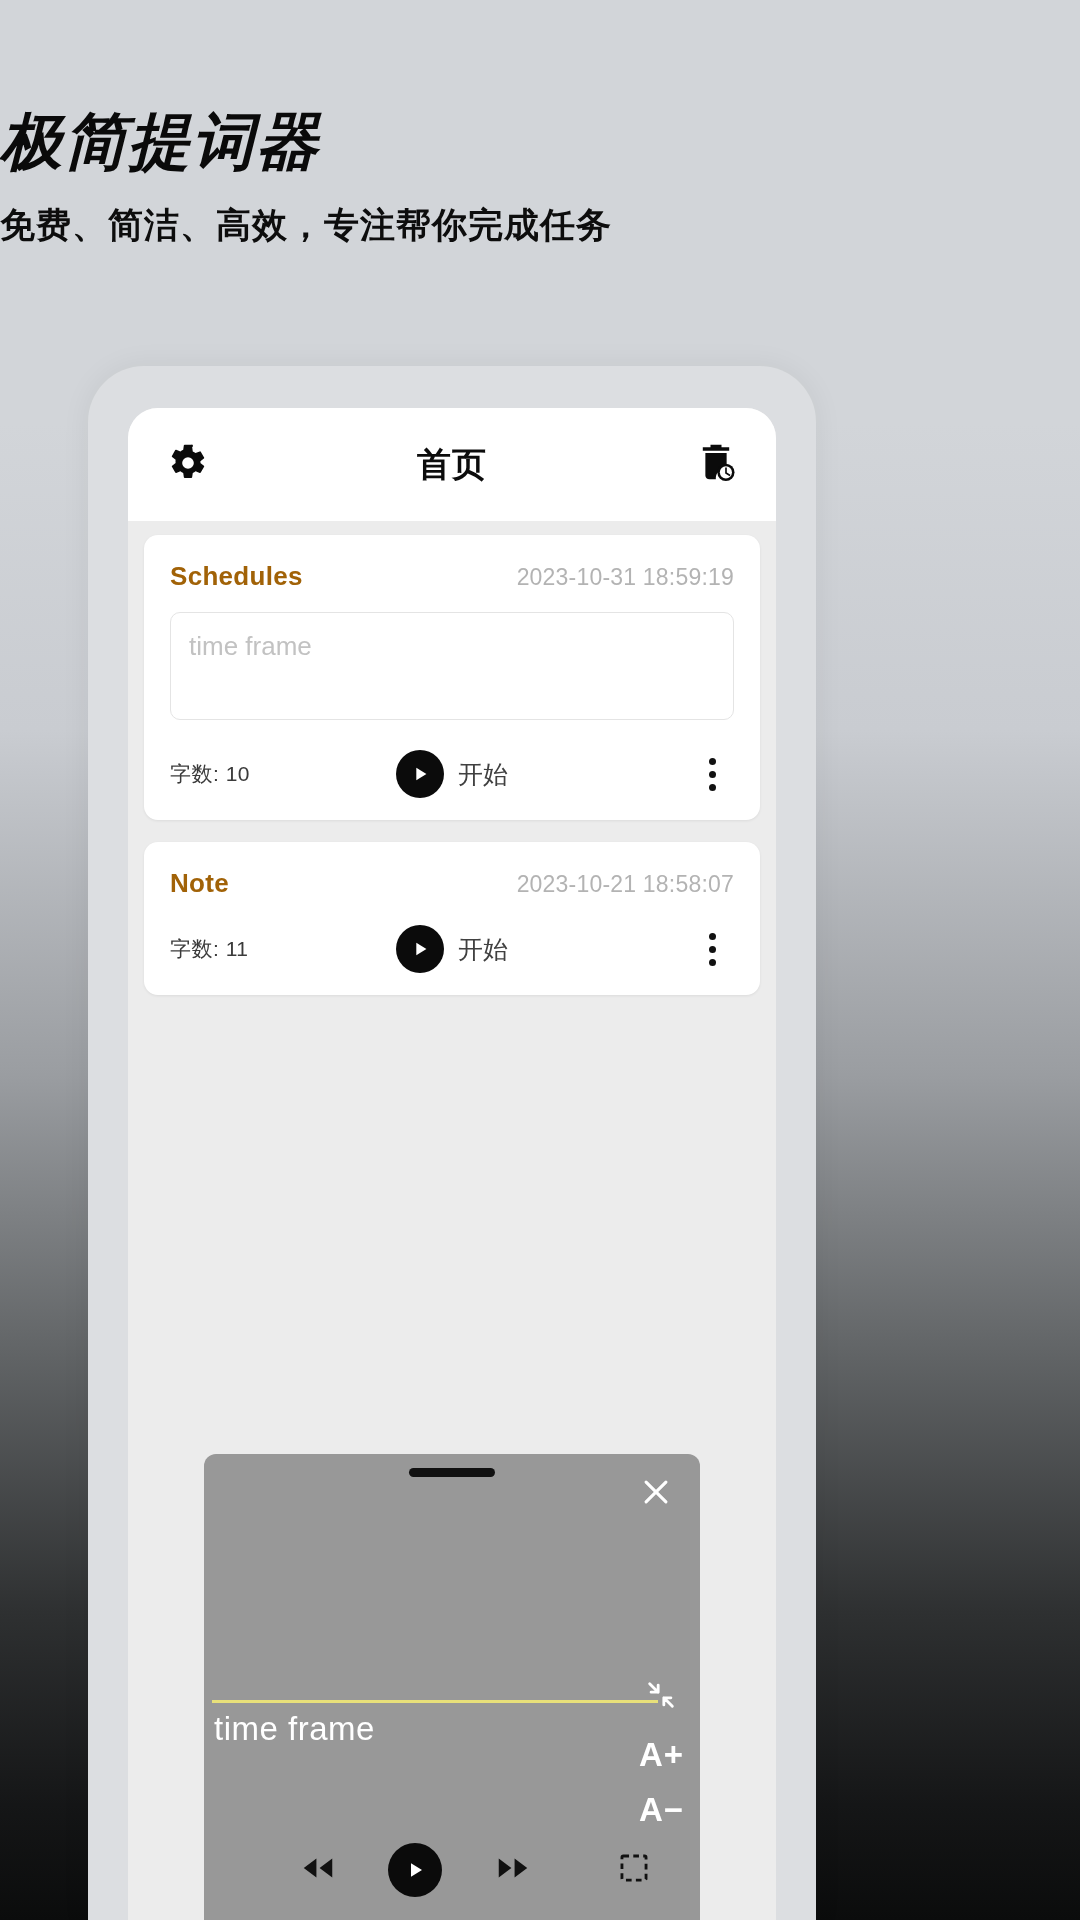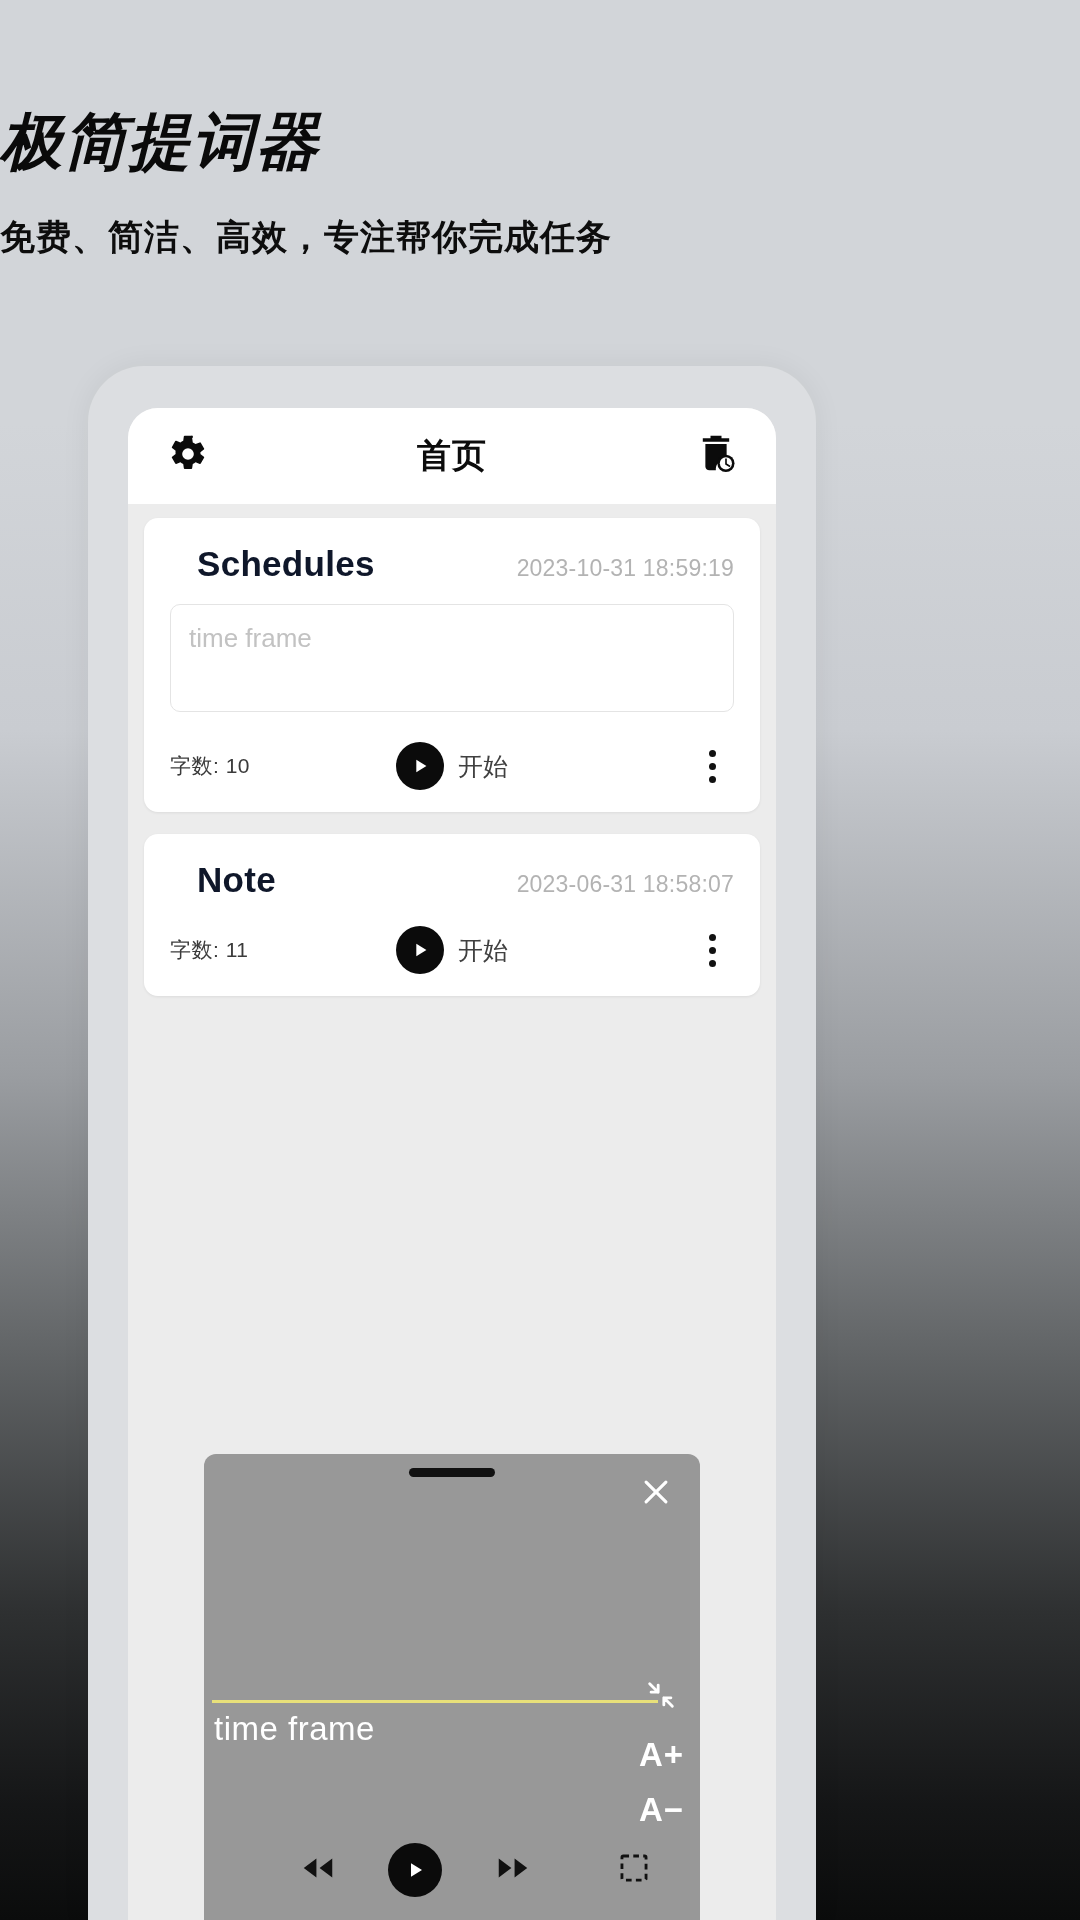--- a/index.html
+++ b/index.html
@@ -33,21 +33,21 @@
     letter-spacing: 2px;
     color: #0a0a0a;
     line-height: 1.1;
   }
   .promo-sub {
     font-family: "Liberation Serif", "DejaVu Serif", serif;
     font-weight: bold;
     font-size: 35px;
     letter-spacing: 1px;
     color: #0d0d0d;
-    margin-top: 38px;
+    margin-top: 26px;
   }
 
   
   .phone {
     position: absolute;
     left: 88px;
     top: 366px;
     width: 728px;
     height: 1560px;
     background: #dcdee1;
@@ -60,21 +60,21 @@
     top: 42px;
     width: 648px;
     height: 1520px;
     background: #ececec;
     border-radius: 30px 30px 0 0;
     overflow: hidden;
   }
 
   
   .appbar {
-    height: 96px;
+    height: 113px;
     background: #ffffff;
     display: flex;
     align-items: center;
     padding: 0 34px;
     position: relative;
   }
   .appbar-title {
     position: absolute;
     left: 0; right: 0;
     text-align: center;
@@ -103,25 +103,24 @@
     margin-bottom: 22px;
     box-shadow: 0 1px 3px rgba(0,0,0,.07);
   }
   .card-head {
     display: flex;
     align-items: baseline;
     justify-content: space-between;
     margin-bottom: 20px;
   }
   .card-title {
-    font-size: 35px;
+    font-size: 26px;
     font-weight: bold;
-    color: #0f172a;
+    color: #a16207;
     letter-spacing: .3px;
-    margin-left: 27px;
   }
   .card-time {
     font-size: 23px;
     color: #b3b3b3;
     letter-spacing: .2px;
   }
   .card-input {
     width: 100%;
     height: 108px;
     border: 1px solid #e4e4e4;
@@ -323,21 +322,21 @@
             <i></i>
             <i></i>
             <i></i>
           </div>
         </div>
       </div>
 
       <div class="card">
         <div class="card-head">
           <div class="card-title">Note</div>
-          <div class="card-time">2023-06-31 18:58:07</div>
+          <div class="card-time">2023-10-21 18:58:07</div>
         </div>
         <div class="card-foot">
           <div class="word-count">
             <span>字数:</span>
             <span>11</span>
           </div>
           <div class="start-wrap">
             <span class="play-circle">
               <svg width="22" height="22" viewBox="0 0 24 24" fill="#ffffff">
                   <path d="M8 5.2v13.6L19 12z"></path>

